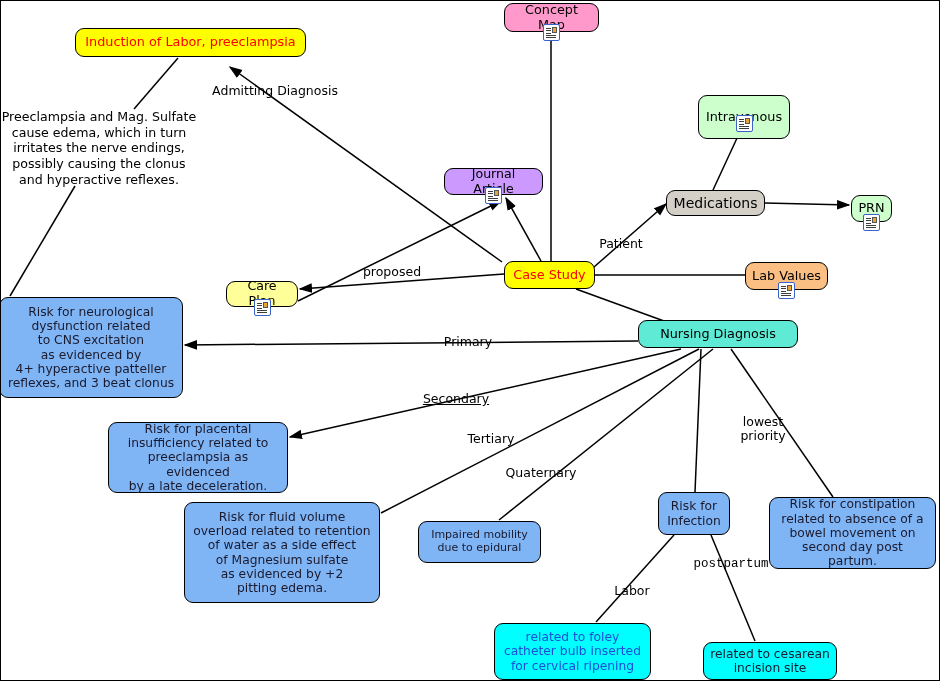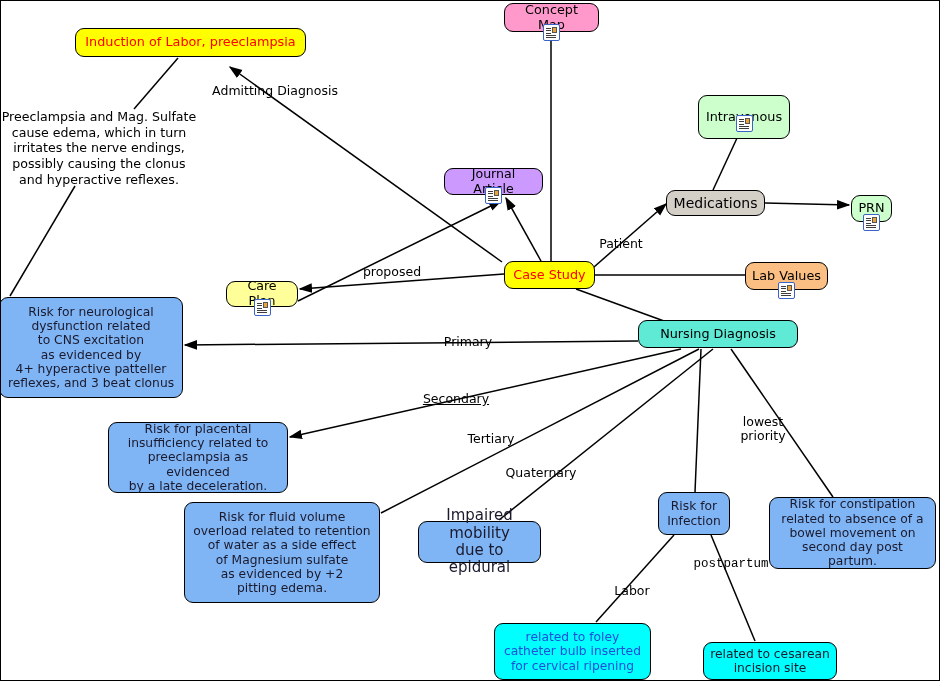--- a/index.html
+++ b/index.html
@@ -189,21 +189,21 @@
       <div class="node" style="left: 107px; top: 421px; width: 180px; height: 71px; background: rgb(128, 181, 245); color: rgb(26, 26, 46); font-size: 12.3px;">Risk for placental
 insufficiency related to
 preeclampsia as evidenced
 by a late deceleration.</div>
       <div class="node" style="left: 183px; top: 501px; width: 196px; height: 101px; background: rgb(128, 181, 245); color: rgb(26, 26, 46); font-size: 12.3px;">Risk for fluid volume
 overload related to retention
 of water as a side effect
 of Magnesium sulfate
 as evidenced by +2
 pitting edema.</div>
-      <div class="node" style="left: 417px; top: 520px; width: 123px; height: 42px; background: rgb(128, 181, 245); color: rgb(26, 26, 46); font-size: 15px;">Impaired mobility
+      <div class="node" style="left: 417px; top: 520px; width: 123px; height: 42px; background: rgb(128, 181, 245); color: rgb(26, 26, 46); font-size: 11px;">Impaired mobility
 due to epidural</div>
       <div class="node" style="left: 657px; top: 491px; width: 72px; height: 43px; background: rgb(128, 181, 245); color: rgb(26, 26, 46); font-size: 12.3px;">Risk for
 Infection</div>
       <div class="node" style="left: 768px; top: 496px; width: 167px; height: 72px; background: rgb(128, 181, 245); color: rgb(26, 26, 46); font-size: 12.3px;">Risk for constipation
 related to absence of a
 bowel movement on
 second day post partum.</div>
       <div class="node" style="left: 493px; top: 622px; width: 157px; height: 57px; background: rgb(0, 255, 255); color: #1d4ed8; font-size: 12.3px;">related to foley
 catheter bulb inserted
 for cervical ripening</div>

